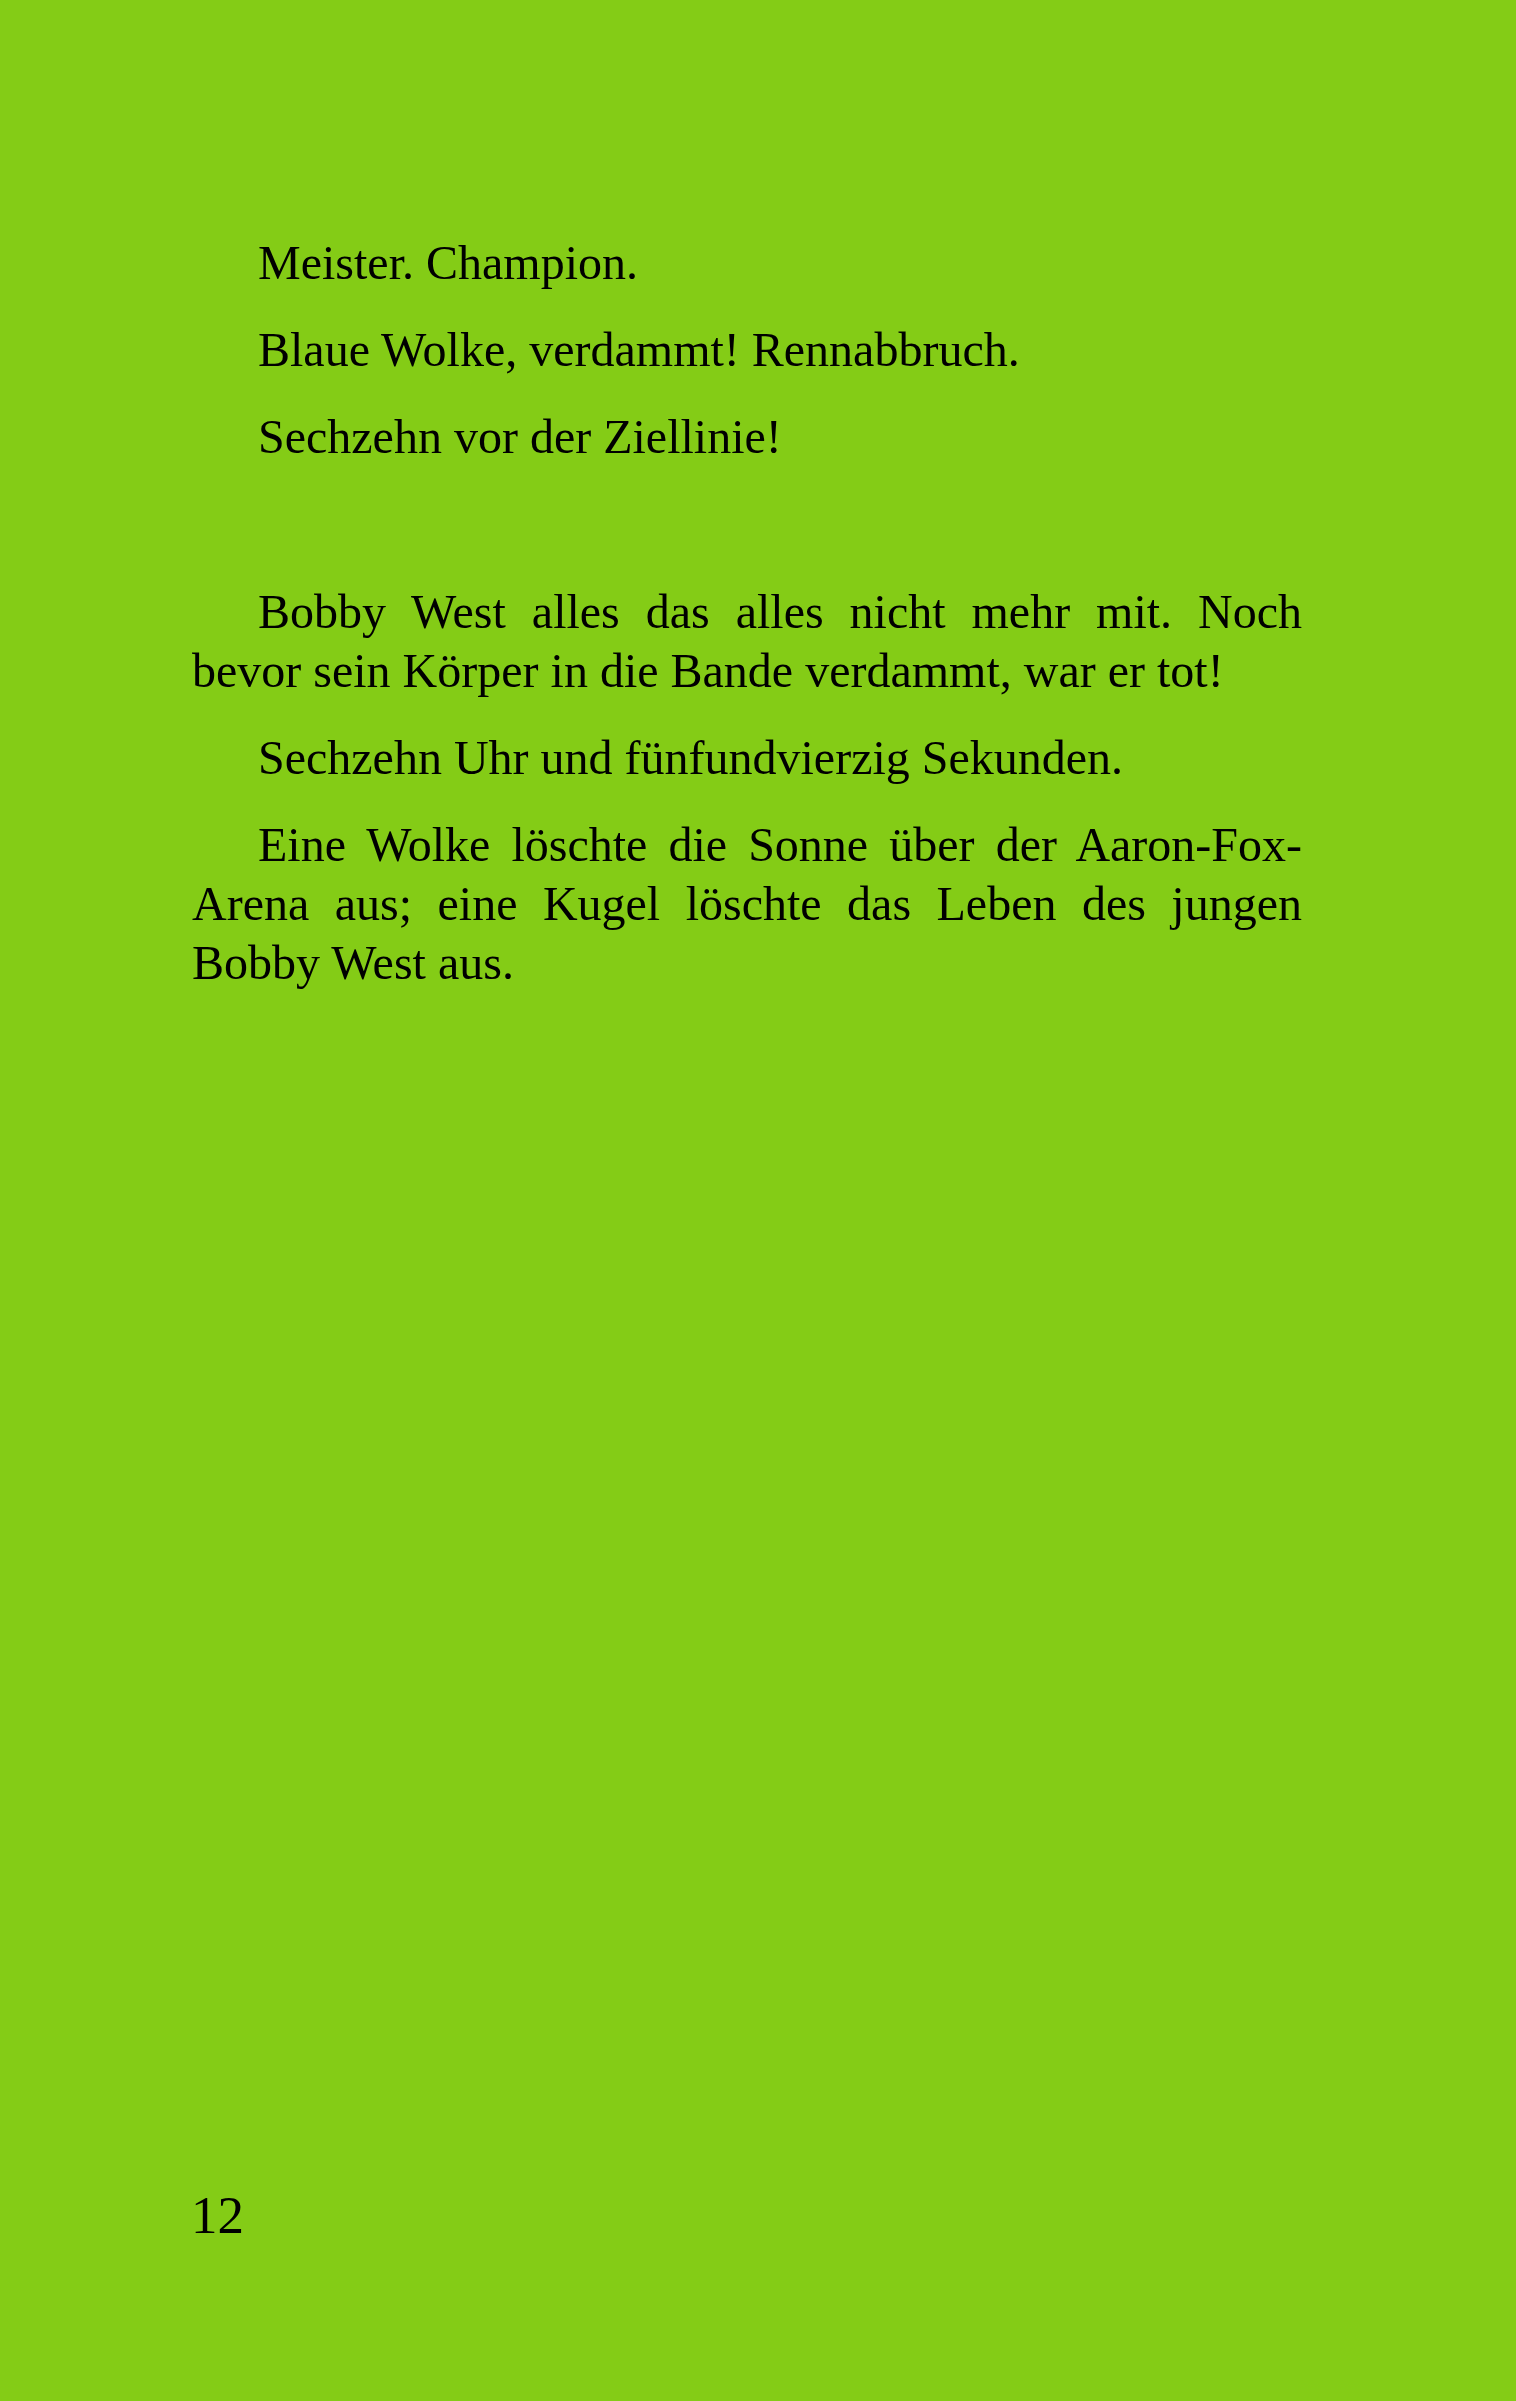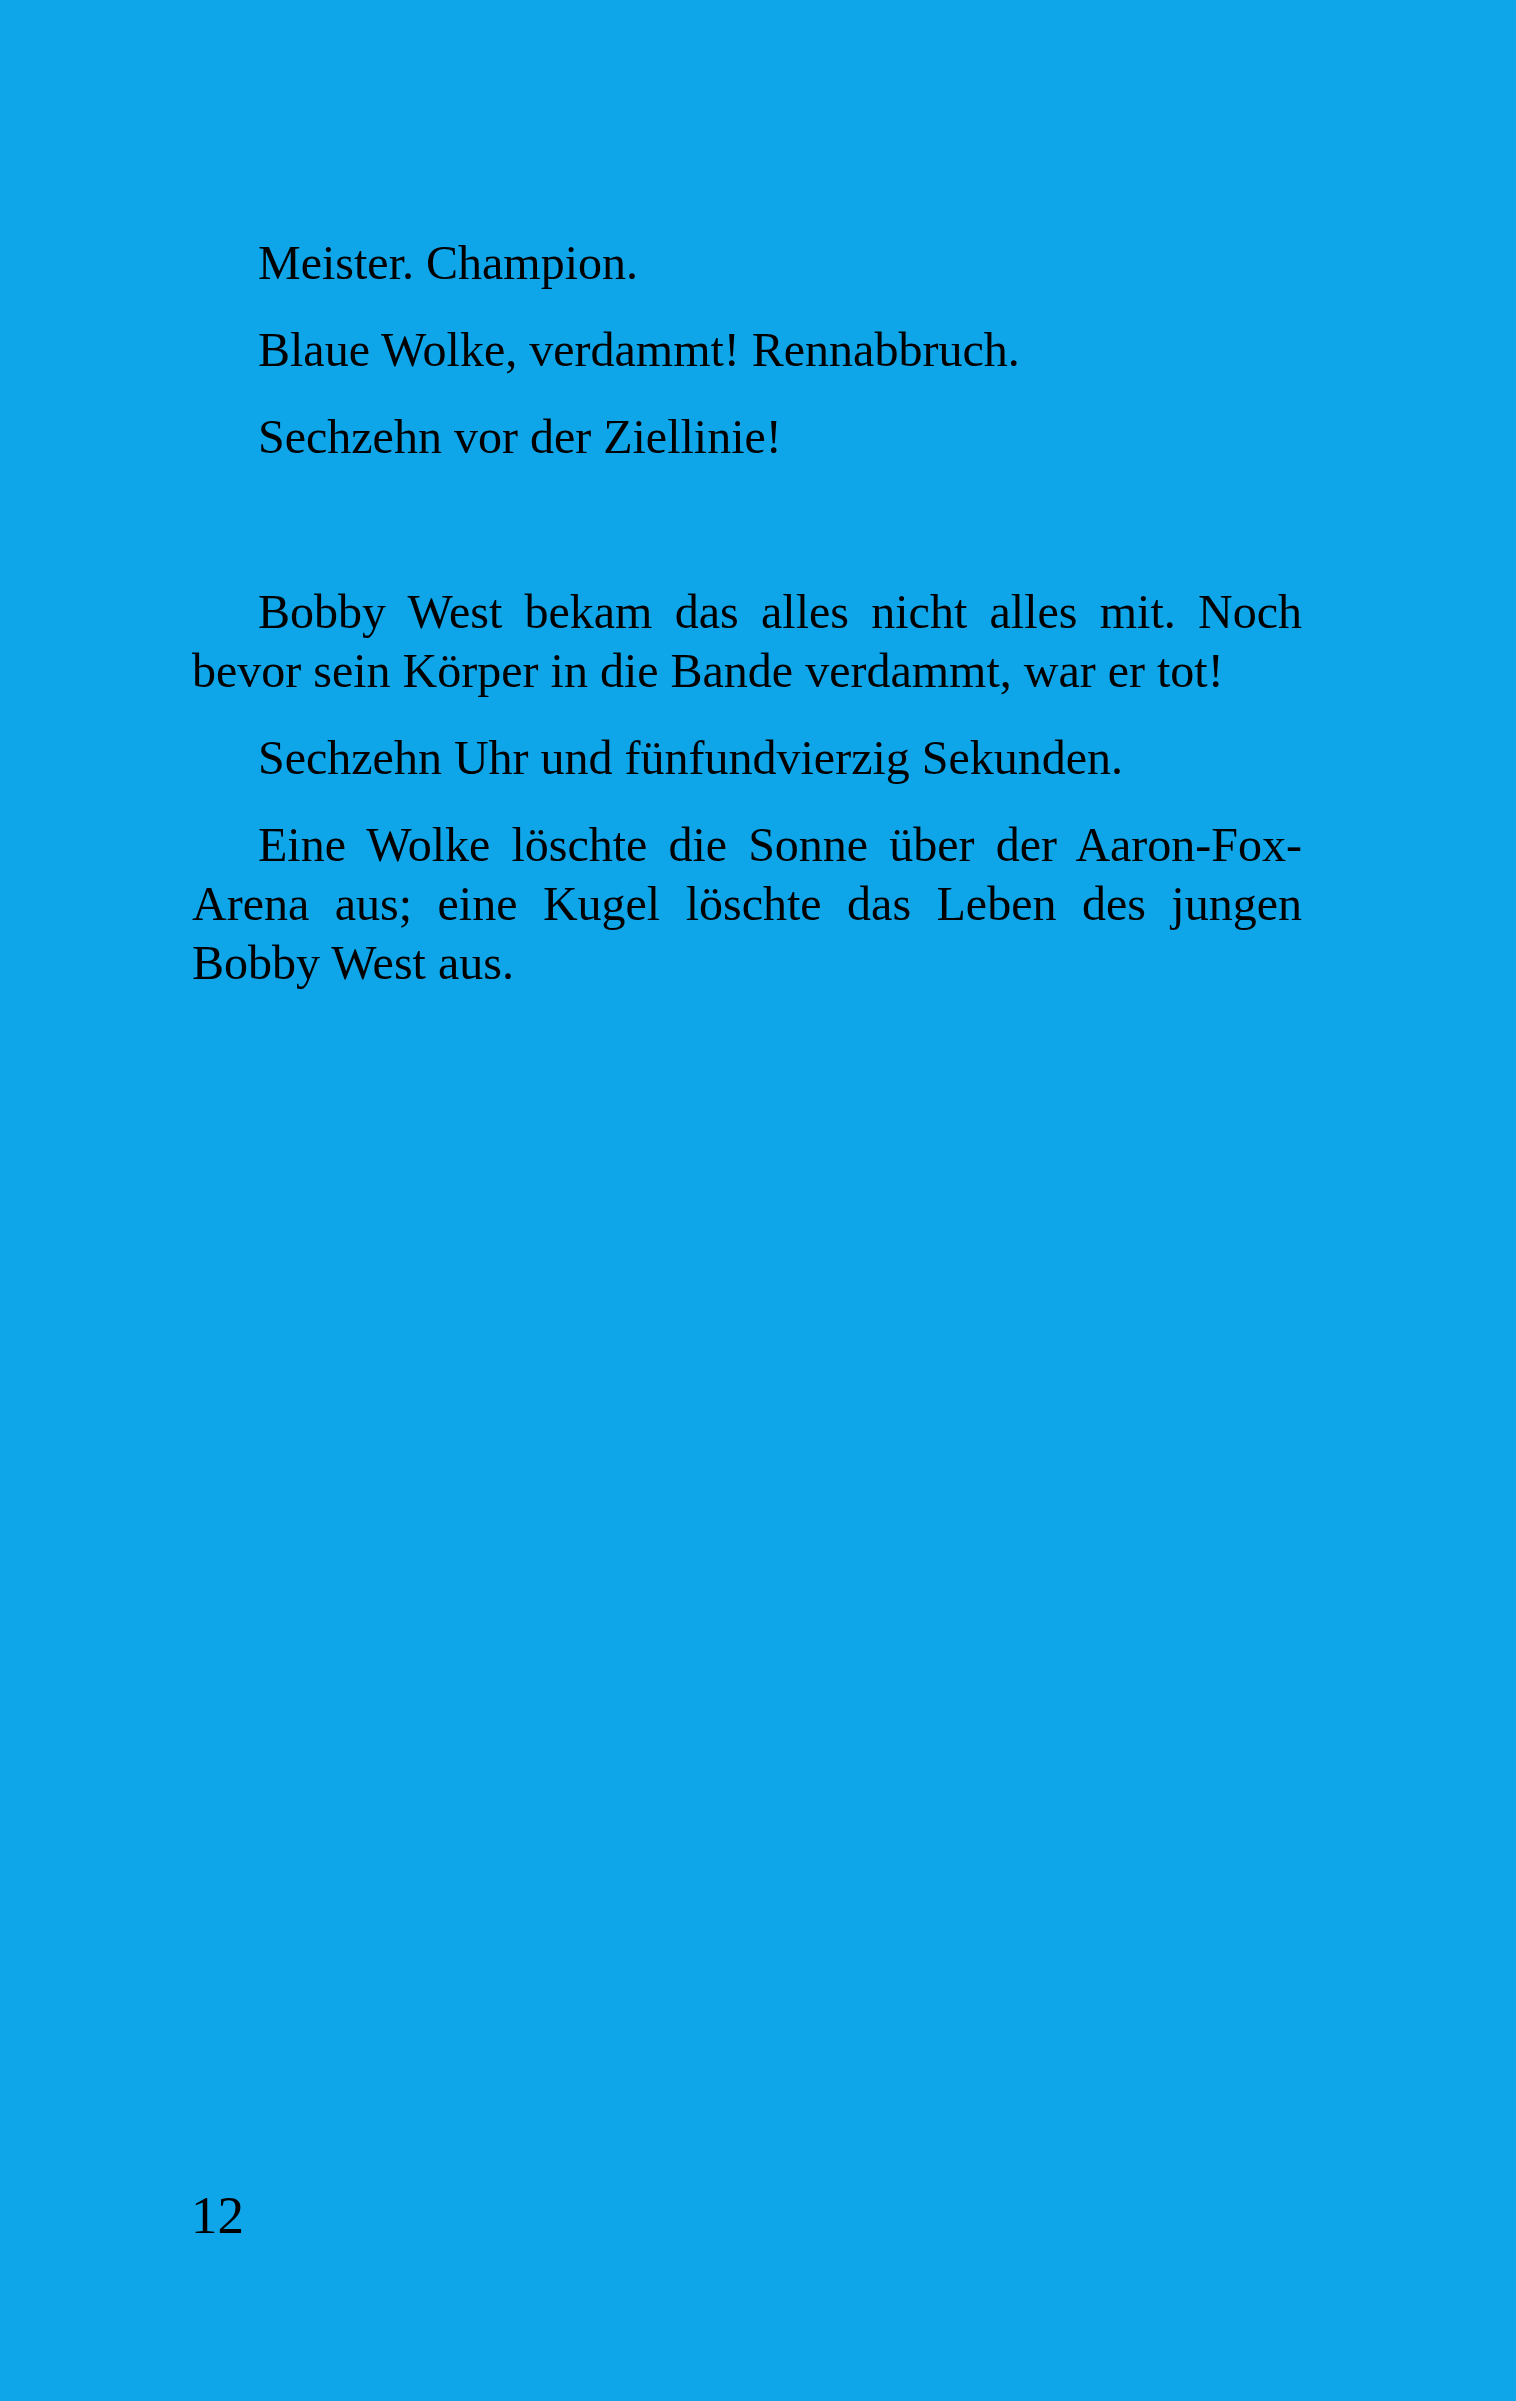--- a/index.html
+++ b/index.html
@@ -8,21 +8,21 @@
   }
   body {
     width: 1517px;
     height: 2401px;
     background: #ffffff;
   }
   .page {
     position: relative;
     width: 1517px;
     height: 2401px;
-    background: #0ea5e9;
+    background: #84cc16;
     color: #000000;
     font-family: "Liberation Serif", "DejaVu Serif", serif;
     overflow: hidden;
   }
   .text-block {
     position: absolute;
     left: 192px;
     top: 233px;
     width: 1110px;
     font-size: 48px;
@@ -69,21 +69,21 @@
       <span class="line indent">Blaue Wolke, verdammt! Rennabbruch.</span>
     </p>
 
     <p class="paragraph">
       <span class="line indent">Sechzehn vor der Ziellinie!</span>
     </p>
 
     <div class="scene-break"></div>
 
     <p class="paragraph">
-      <span class="line indent justified">Bobby West bekam das alles nicht alles mit. Noch</span>
+      <span class="line indent justified">Bobby West alles das alles nicht mehr mit. Noch</span>
       <span class="line">bevor sein Körper in die Bande verdammt, war er tot!</span>
     </p>
 
     <p class="paragraph">
       <span class="line indent">Sechzehn Uhr und fünfundvierzig Sekunden.</span>
     </p>
 
     <p class="paragraph">
       <span class="line indent justified">Eine Wolke löschte die Sonne über der Aaron-Fox-</span>
       <span class="line justified">Arena aus; eine Kugel löschte das Leben des jungen</span>

